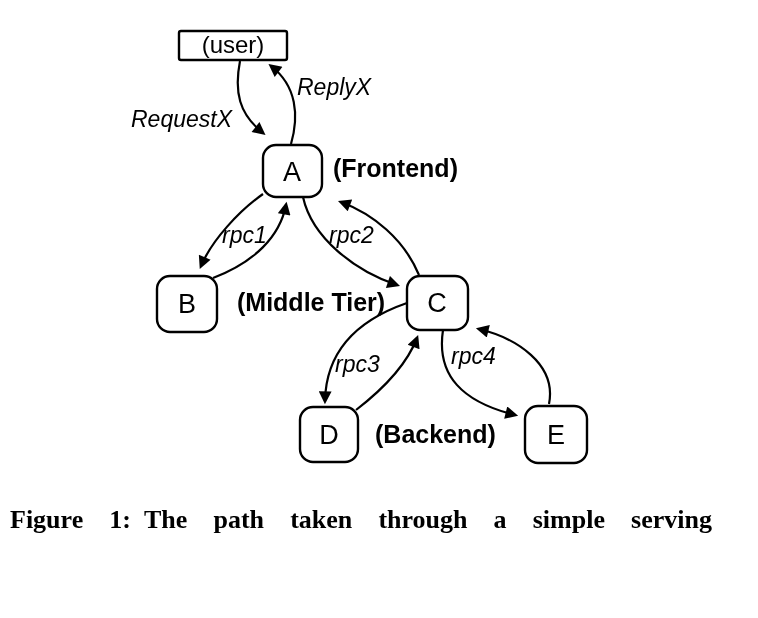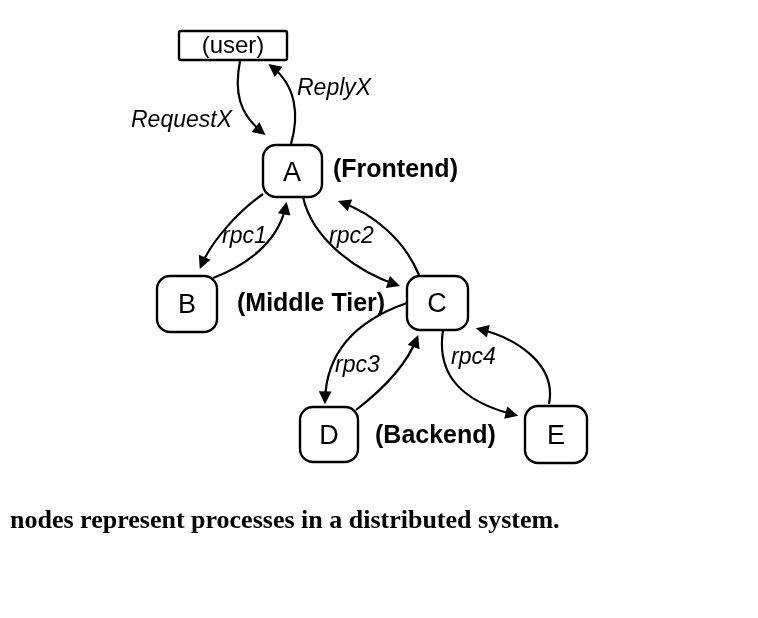--- a/index.html
+++ b/index.html
@@ -116,16 +116,16 @@
     <text class="edge-label" x="131" y="127">RequestX</text>
     <text class="edge-label" x="297" y="95">ReplyX</text>
     <text class="edge-label" x="222" y="243">rpc1</text>
     <text class="edge-label" x="329" y="243">rpc2</text>
     <text class="edge-label" x="335" y="372">rpc3</text>
     <text class="edge-label" x="451" y="364">rpc4</text>
   </svg>
 </div>
 
 <div class="caption">
-  <div class="cap-line last">
-    <span>nodes represent processes in a distributed system.</span>
+  <div class="cap-line">
+    <span class="cap-label">Figure 1:</span><span>The path taken through a simple serving</span>
   </div>
 </div>
 
 </body></html>

